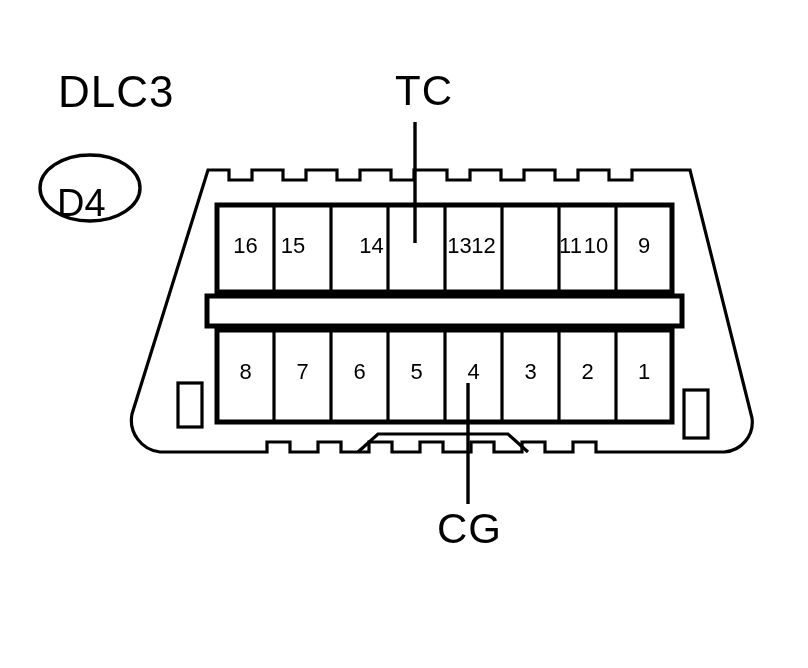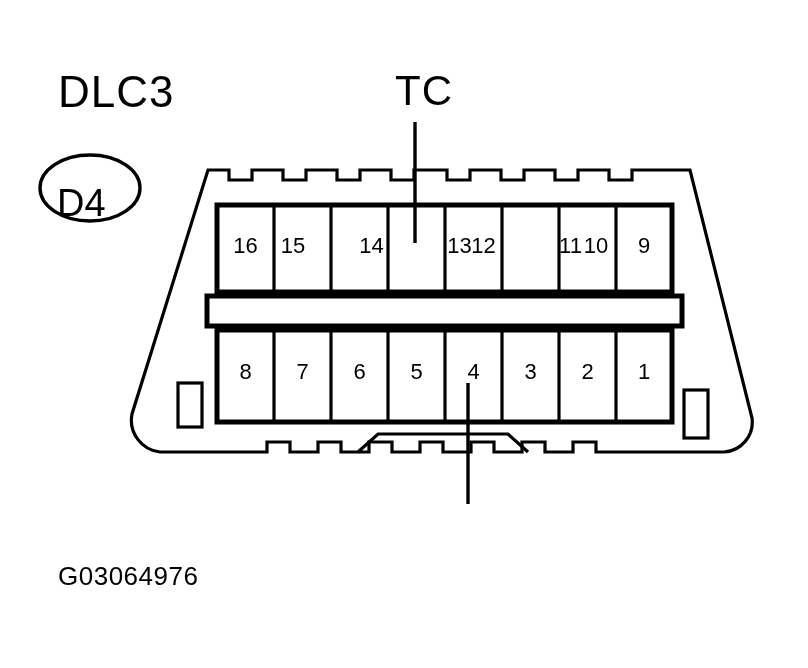--- a/index.html
+++ b/index.html
@@ -148,22 +148,22 @@
 
     <ellipse cx="90" cy="188" rx="50" ry="33" fill="none" stroke="#000000" stroke-width="3.4"></ellipse>
   </svg>
 
   <div class="lbl" id="label-dlc3">DLC3</div>
 
   <div class="lbl" id="label-d4">D4</div>
 
   <div class="lbl" id="label-tc">TC</div>
 
+  <div class="lbl" id="label-cg">CG</div>
 
-  <div class="lbl" id="label-code">G03064976</div>
 
   <div class="pin-num" style="left:217px;top:235px;width:57px;">16</div>
   <div class="pin-num" style="left:274px;top:235px;width:38px;">15</div>
   <div class="pin-num" style="left:331px;top:235px;width:57px;padding-left:12px;">14</div>
   <div class="pin-num" style="left:388px;top:235px;width:71px;margin-left:36px;">13</div>
   <div class="pin-num" style="left:445px;top:235px;width:77px;">12</div>
   <div class="pin-num" style="left:502px;top:235px;width:57px;margin-left:40px;">11</div>
   <div class="pin-num" style="left:559px;top:235px;width:74px;">10</div>
   <div class="pin-num" style="left:616px;top:235px;width:56px;">9</div>
 

